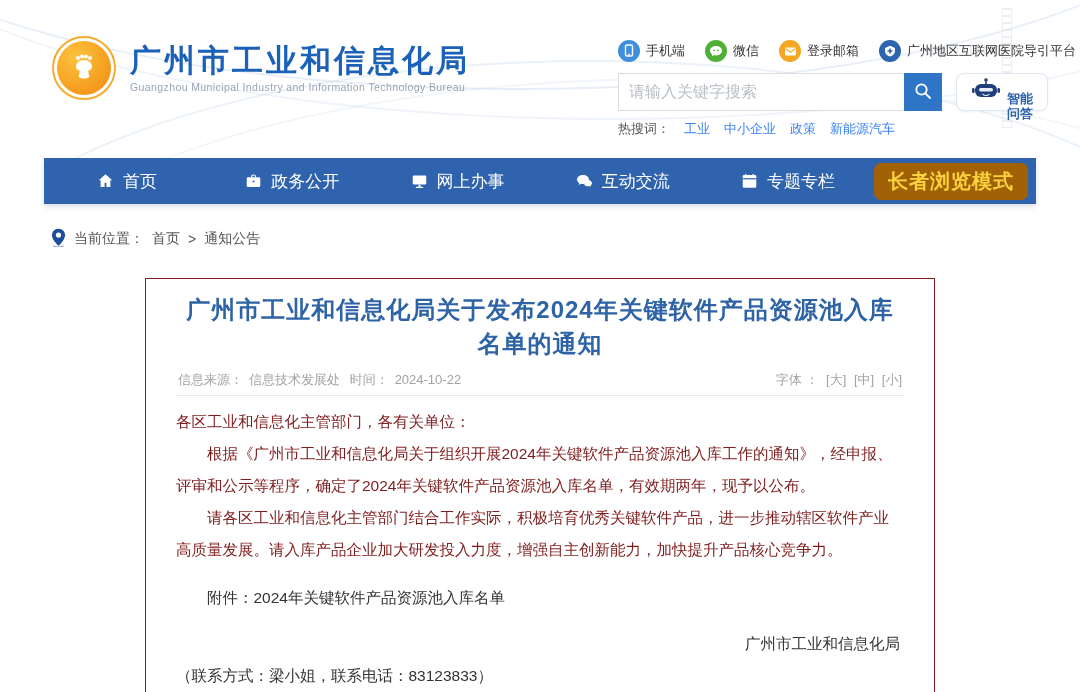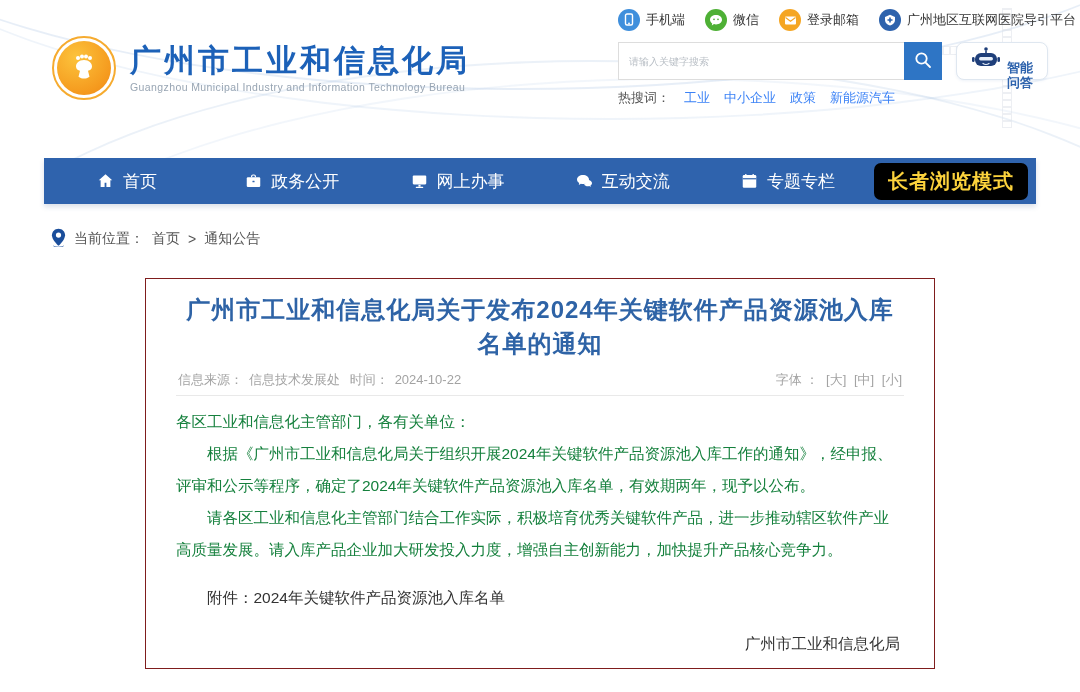--- a/index.html
+++ b/index.html
@@ -23,63 +23,63 @@
     background:repeating-linear-gradient(90deg,#dfe3ea 0 2px,transparent 2px 7px);
     border-top:1.5px solid #dfe3ea; border-bottom:1.5px solid #dfe3ea; }
   .brand { position:absolute; left:52px; top:36px; display:flex; align-items:center; gap:14px; }
   .logo-ring { width:64px; height:64px; border-radius:50%; border:2px solid #f6ab2f;
     background:#fff; display:flex; align-items:center; justify-content:center; }
   .logo-core { width:54px; height:54px; border-radius:50%;
     background:radial-gradient(circle at 35% 30%, #fcc33c, #f59a1e 70%, #ef8512);
     display:flex; align-items:center; justify-content:center; }
   .brand-text .cn { font-size:31px; font-weight:bold; color:#1c61b8; letter-spacing:3px; line-height:34px;}
   .brand-text .en { font-size:10.5px; color:#98a5b3; letter-spacing:.4px; margin-top:3px; }
-  .header-right { position:absolute; left:618px; top:9px; width:430px; }
+  .header-right { position:absolute; left:618px; top:40px; width:430px; }
   .quick-links { display:flex; align-items:center; gap:20px; }
   .qlink { display:flex; align-items:center; gap:6px; font-size:13px; color:#333; cursor:pointer; white-space:nowrap; }
   .qicon { width:22px; height:22px; border-radius:50%; display:flex; align-items:center; justify-content:center; flex:0 0 auto;}
   .qicon svg { display:block; }
   .q-blue { background:#3f8fdc; } .q-green { background:#4eb035; }
   .q-orange { background:#f5a623; } .q-navy { background:#2e63ad; }
   .search-row { display:flex; align-items:stretch; margin-top:11px; height:38px; }
   .search-input { width:298px; border:1px solid #ddd; border-right:none; padding:0 10px;
-    font-size:10px; color:#333; outline:none; font-family:inherit; }
+    font-size:16px; color:#333; outline:none; font-family:inherit; }
   .search-input::placeholder { color:#b9bfc6; }
   .search-btn { width:40px; background:#2e75c5; border:none; display:flex; align-items:center;
     justify-content:center; cursor:pointer; }
   .smartqa { margin-left:14px; width:96px; border:1px solid #dfe7f0; border-radius:8px; background:#fff;
     display:flex; align-items:center; justify-content:center; gap:6px; cursor:pointer;
     box-shadow:0 1px 3px rgba(40,90,160,.08); }
   .smartqa .txt { font-size:13px; font-weight:bold; color:#2e63ad; line-height:15px;margin-top:28px; }
   .hot-row { margin-top:9px; font-size:13px; color:#555; display:flex; gap:14px; }
   .hot-row .hw { color:#3b82f6; cursor:pointer; }
   
   .nav { width:992px; height:46px; margin:0 auto; background:#2f63ad; display:flex; align-items:center;
     box-shadow:0 3px 5px rgba(60,90,140,.18); }
   .nav-item { flex:1 1 0; display:flex; align-items:center; justify-content:center; gap:8px;
     color:#fff; font-size:17px; cursor:pointer; height:100%; }
   .nav-item svg { display:block; }
-  .elder-btn { flex:0 0 auto; margin:0 8px 0 4px; background:#000000; border:none; border-radius:7px;
+  .elder-btn { flex:0 0 auto; margin:0 8px 0 4px; background:#a16207; border:none; border-radius:7px;
     padding:5px 14px; color:#fcd23c; font-weight:bold; font-size:20px; letter-spacing:1px;
     cursor:pointer; font-family:inherit; }
   
   .breadcrumb { width:978px; margin:24px auto 0; display:flex; align-items:center; gap:8px;
     font-size:14px; color:#555;text-align:right; }
   .crumb-link { cursor:pointer; }
   
   .article-box { width:790px; margin:28px auto 0; border:1px solid #7f1d1d; background:#fff;
     padding:14px 30px 8px; }
   .article-title { text-align:center; color:#2e63a6; font-size:24px; font-weight:bold;
     line-height:34px; margin-bottom:10px; letter-spacing:1px; }
   .meta-row { display:flex; justify-content:space-between; align-items:center;
     font-size:13px; color:#a3a3a3; margin-bottom:6px; padding:0 2px; }
   .meta-left span { margin-right:6px; }
   .font-size-ctl span { margin-left:4px; cursor:pointer; }
   .divider { border-top:1px solid #e9e9e9; }
-  .body-text { font-size:15.5px; color:#15803d; }
+  .body-text { font-size:15.5px; color:#7f1d1d; }
   .body-text p { line-height:32px; }
   .p-first { margin-top:10px; }
   .indent { text-indent:2em; }
   .attachment { margin-top:16px; text-indent:2em; line-height:32px; font-size:15.5px; color:#333; cursor:pointer; }
   .signature { margin-top:14px; text-align:right; font-size:15.5px; color:#333; line-height:32px; padding-right:4px; }
   .contact { font-size:15.5px; color:#333; line-height:32px; }
 </style>
 </head>
 <body>
 
@@ -280,13 +280,14 @@
     <p class="indent">根据《广州市工业和信息化局关于组织开展2024年关键软件产品资源池入库工作的通知》，经申报、评审和公示等程序，确定了2024年关键软件产品资源池入库名单，有效期两年，现予以公布。</p>
     <p class="indent">请各区工业和信息化主管部门结合工作实际，积极培育优秀关键软件产品，进一步推动辖区软件产业高质量发展。请入库产品企业加大研发投入力度，增强自主创新能力，加快提升产品核心竞争力。</p>
   </div>
 
   <div class="attachment">附件：2024年关键软件产品资源池入库名单</div>
 
   <div class="signature">
     <div>广州市工业和信息化局</div>
   </div>
 
+  <div class="contact">（联系方式：梁小姐，联系电话：83123833）</div>
 </div>
 
 </body></html>

